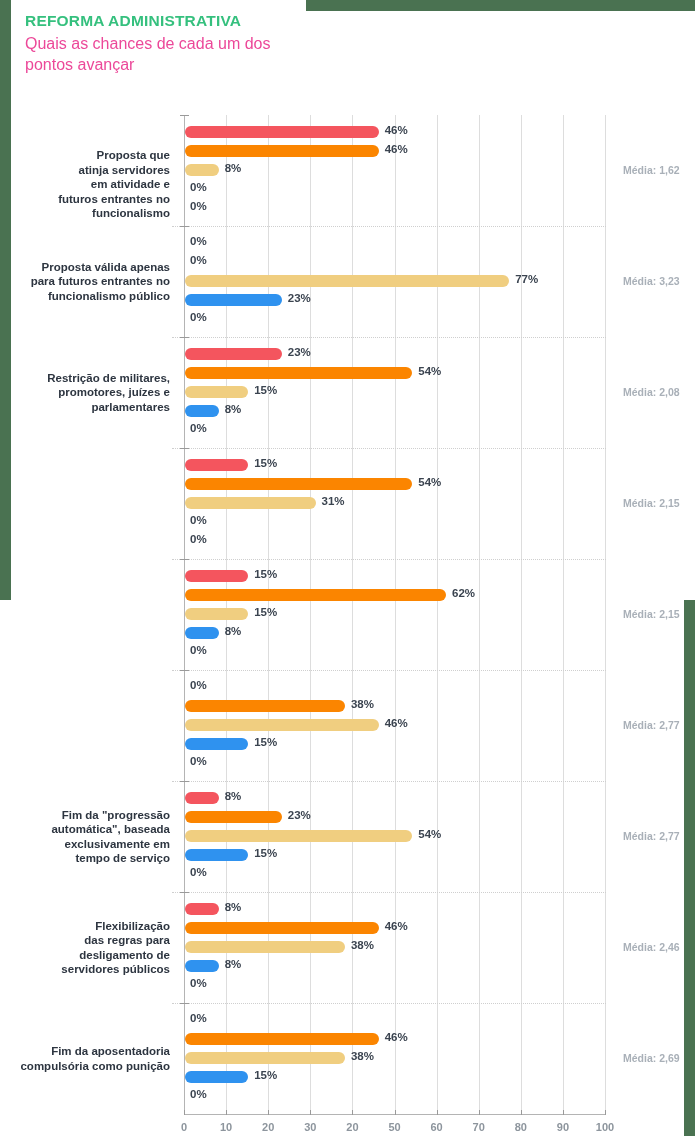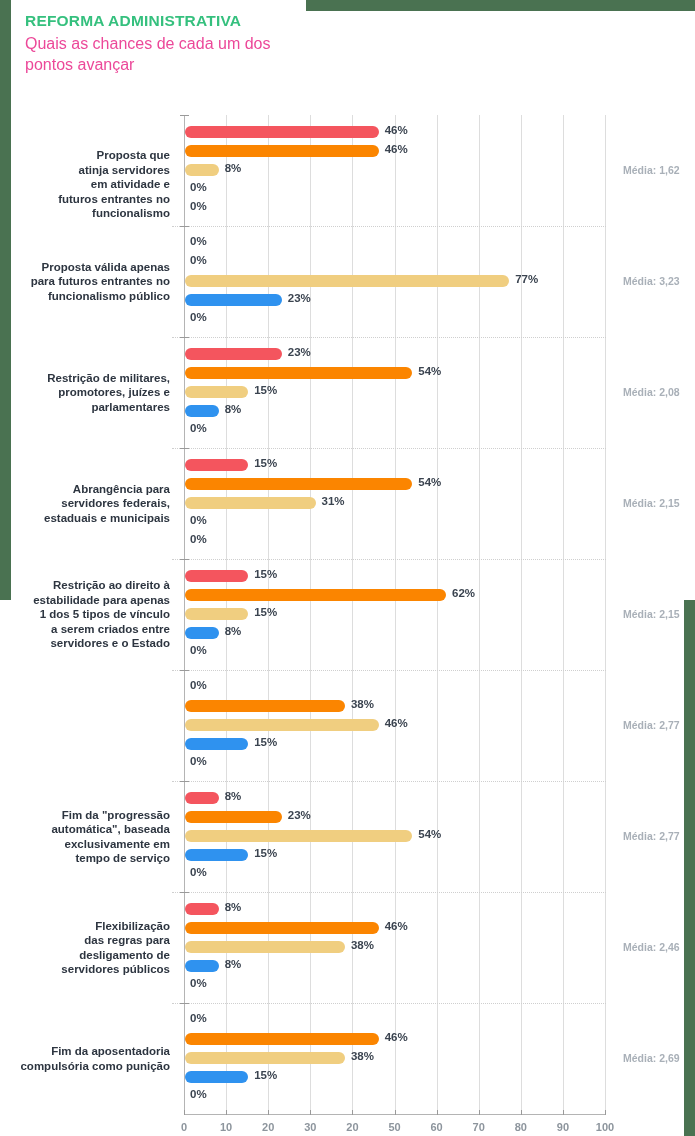--- a/index.html
+++ b/index.html
@@ -226,23 +226,20 @@
               <div class="bar" style="width: 33.68px; background: rgb(47, 146, 239);"></div>
               <div class="bar-label" style="left: 40.68px;">8%</div>
             </div>
             <div class="bar-row" style="position: absolute; left: 0px; right: 0px; top: 84px;">
               <div class="zero-label">0%</div>
             </div>
           </div>
           <div class="group" style="top: 333px; height: 111px;">
             <div class="group-sep" style="top: 0px;"></div>
             <div class="tick-mark" style="top: 0px;"></div>
-            <div class="cat-label" style="top: 33.75px;">Abrangência para
-servidores federais,
-estaduais e municipais</div>
             <div class="media-label" style="top: 48.5px;">Média: 2,15</div>
             <div class="bar-row" style="position: absolute; left: 0px; right: 0px; top: 8px;">
               <div class="bar" style="width: 63.15px; background: rgb(244, 85, 94);"></div>
               <div class="bar-label" style="left: 70.15px;">15%</div>
             </div>
             <div class="bar-row" style="position: absolute; left: 0px; right: 0px; top: 27px;">
               <div class="bar" style="width: 227.34px; background: rgb(251, 133, 0);"></div>
               <div class="bar-label" style="left: 234.34px;">54%</div>
             </div>
             <div class="bar-row" style="position: absolute; left: 0px; right: 0px; top: 46px;">
@@ -252,25 +249,20 @@
             <div class="bar-row" style="position: absolute; left: 0px; right: 0px; top: 65px;">
               <div class="zero-label">0%</div>
             </div>
             <div class="bar-row" style="position: absolute; left: 0px; right: 0px; top: 84px;">
               <div class="zero-label">0%</div>
             </div>
           </div>
           <div class="group" style="top: 444px; height: 111px;">
             <div class="group-sep" style="top: 0px;"></div>
             <div class="tick-mark" style="top: 0px;"></div>
-            <div class="cat-label" style="top: 19.25px;">Restrição ao direito à
-estabilidade para apenas
-1 dos 5 tipos de vínculo
-a serem criados entre
-servidores e o Estado</div>
             <div class="media-label" style="top: 48.5px;">Média: 2,15</div>
             <div class="bar-row" style="position: absolute; left: 0px; right: 0px; top: 8px;">
               <div class="bar" style="width: 63.15px; background: rgb(244, 85, 94);"></div>
               <div class="bar-label" style="left: 70.15px;">15%</div>
             </div>
             <div class="bar-row" style="position: absolute; left: 0px; right: 0px; top: 27px;">
               <div class="bar" style="width: 261.02px; background: rgb(251, 133, 0);"></div>
               <div class="bar-label" style="left: 268.02px;">62%</div>
             </div>
             <div class="bar-row" style="position: absolute; left: 0px; right: 0px; top: 46px;">

